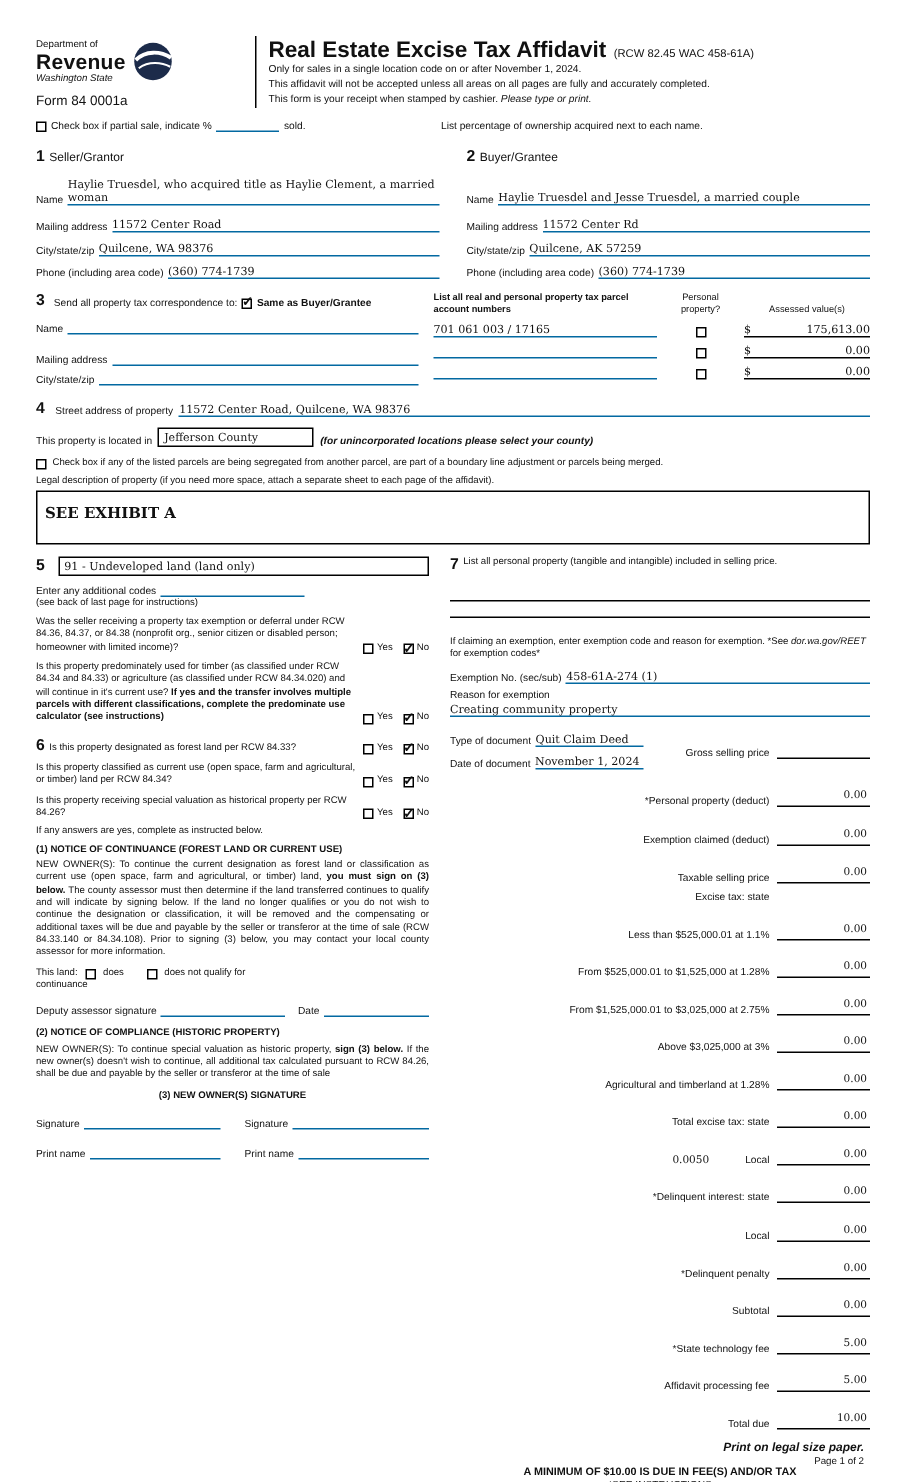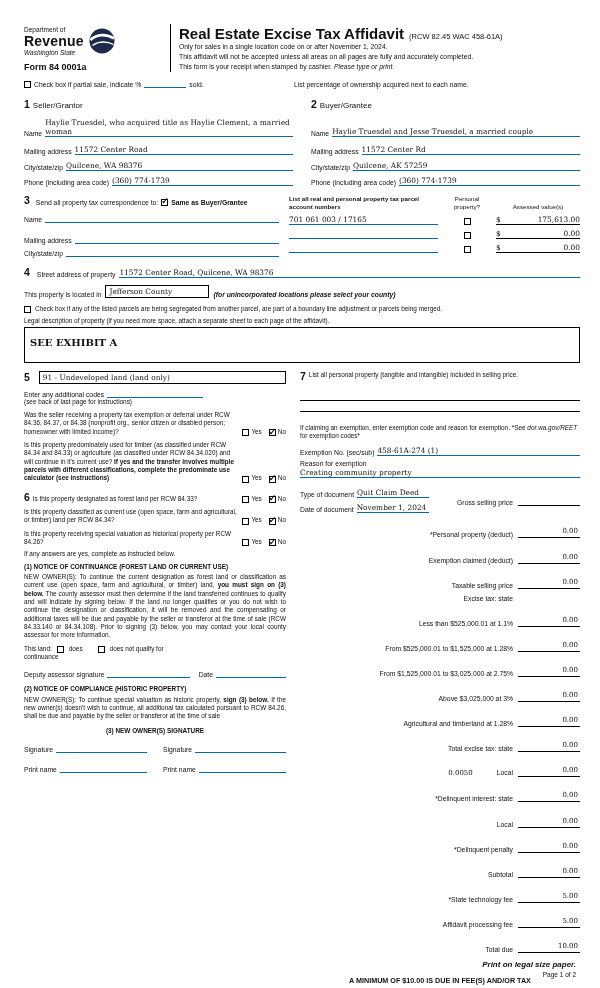--- a/index.html
+++ b/index.html
@@ -16,21 +16,21 @@
 .cb{width:7px;height:7px;border:1px solid #000;display:inline-block;position:relative;flex:none;background:#fff}
 .cb.checked::after{content:"\2713";position:absolute;left:-1px;top:-3.5px;font-size:9px;font-weight:700}
 .secnum{font-weight:700;font-size:10.5px;margin-right:3px;line-height:1}
 .sechead{font-weight:400;font-size:8px}
 .hdr{display:flex;align-items:flex-end}
 .hdr-left{width:138px;flex:none}
 .dept-row{display:flex;align-items:center;gap:4px}
 .dept1{font-size:6.5px}
 .dept2{font-size:14px;font-weight:700;letter-spacing:.2px}
 .dept3{font-size:6.5px;font-style:italic}
-.formno{font-weight:700;font-size:9px;margin-top:6px}
+.formno{font-weight:400;font-size:9px;margin-top:6px}
 .hdr-sep{width:1px;background:#000;align-self:stretch;margin:0 8px}
 .hdr-right{flex:1;padding-top:1px}
 .titlerow{display:flex;align-items:baseline;gap:5px}
 .title{font-size:15px;font-weight:700}
 .titlesuf{font-size:7.5px}
 .hnote{font-size:6.8px;line-height:1.45}
 .partial{display:flex;align-items:flex-end;margin-top:8px;gap:3px}
 .twocol{display:flex;gap:18px;margin-top:6px}
 .col{flex:1;min-width:0}
 .sec3{display:flex;gap:10px;margin-top:9px;align-items:flex-start}

